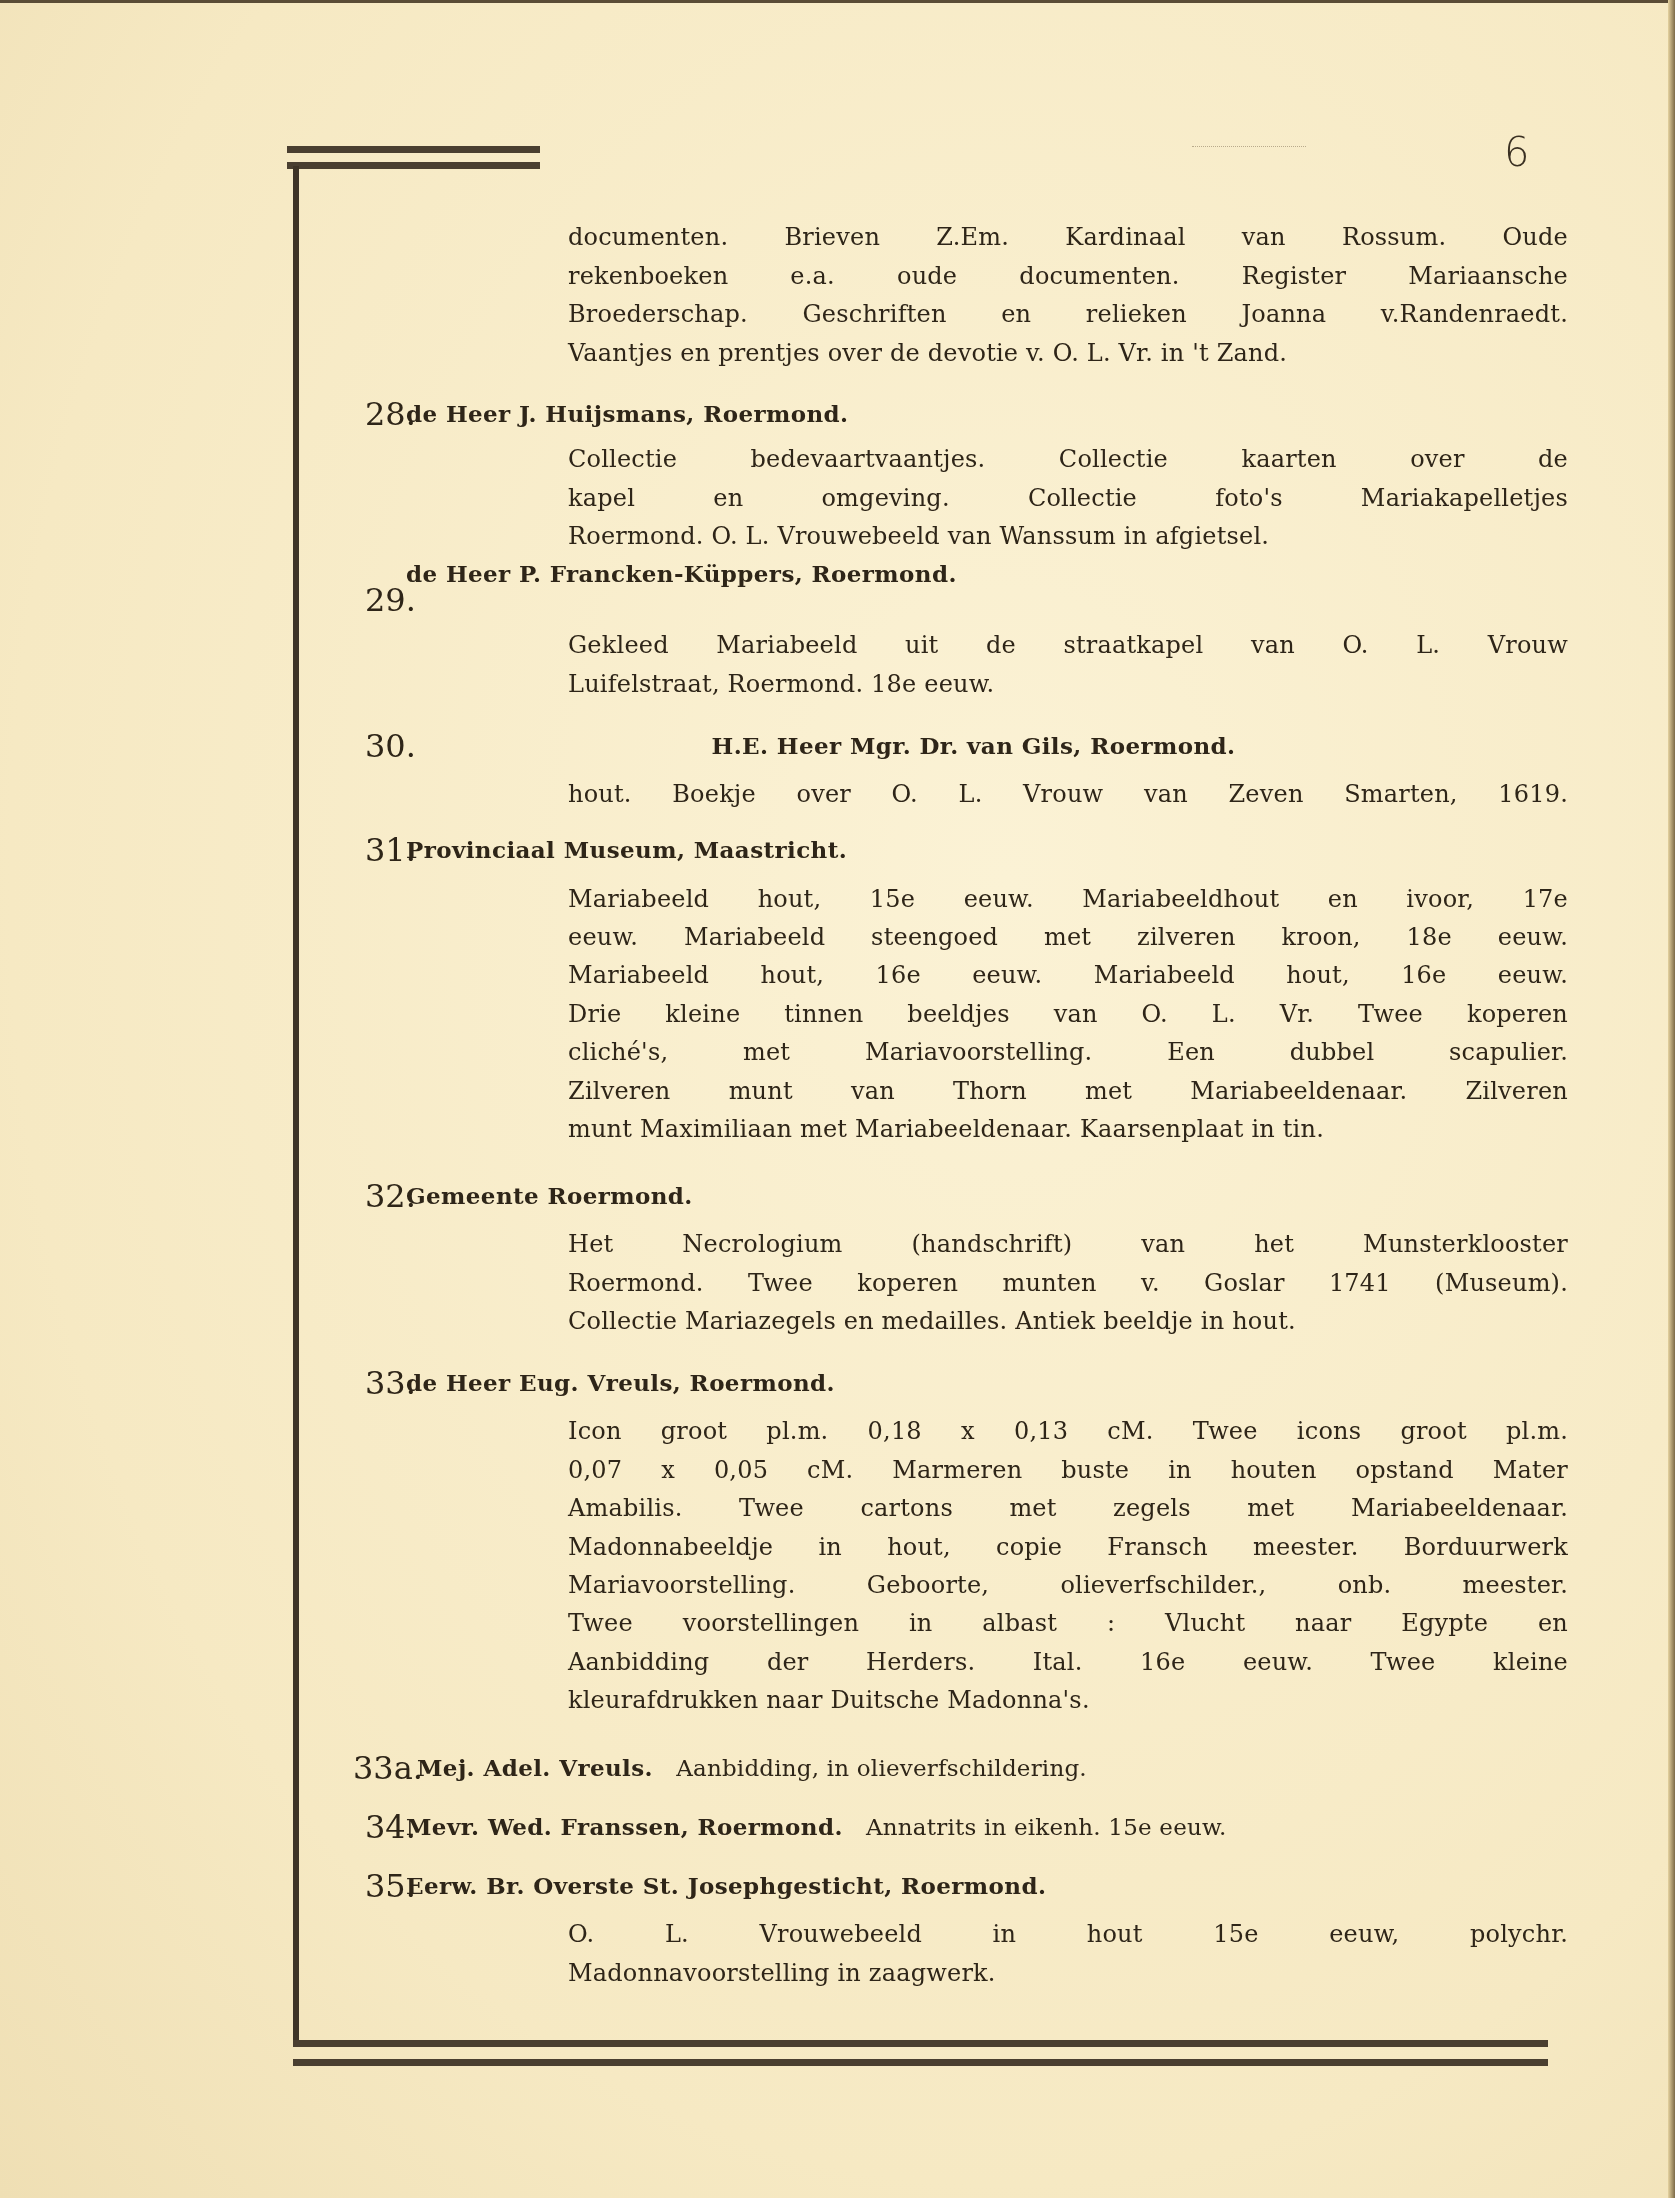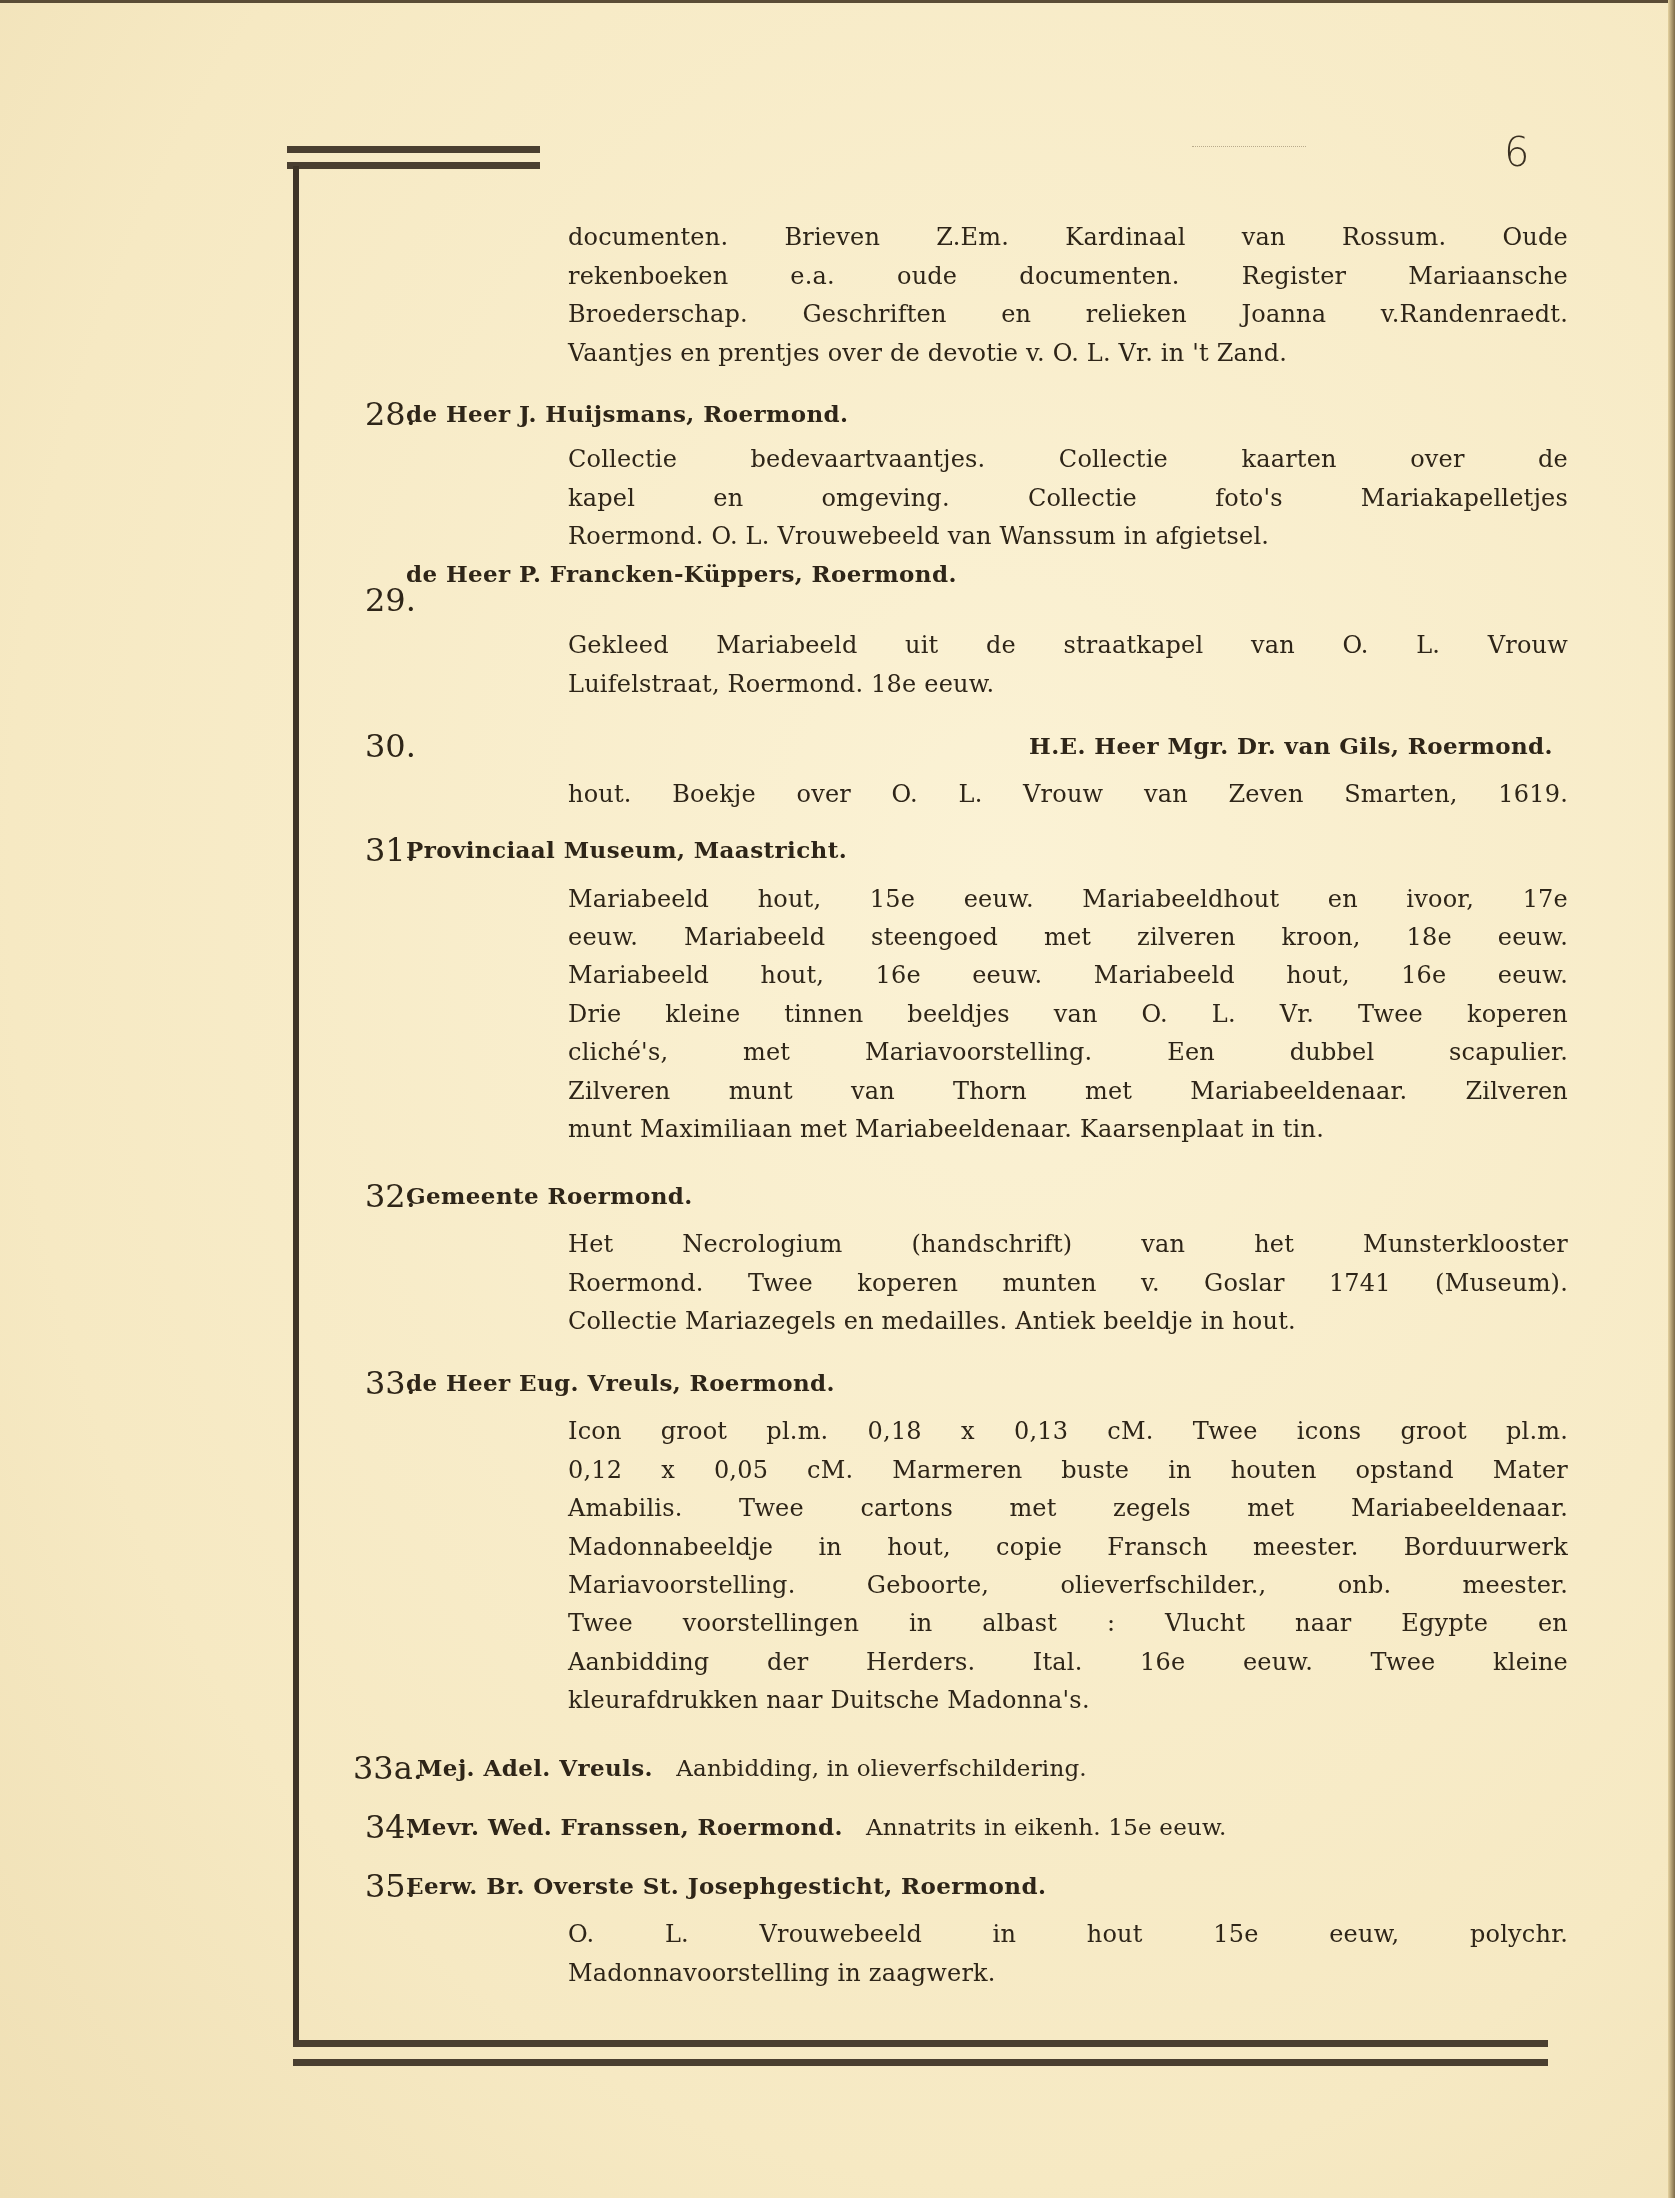--- a/index.html
+++ b/index.html
@@ -51,42 +51,42 @@
     <div class="num" style="top: 395px;">28.</div>
     <div class="head" style="top: 395px;"><span>de Heer J. Huijsmans, Roermond.</span></div>
     <div class="line body" style="top: 440px;">Collectie bedevaartvaantjes. Collectie kaarten over de</div>
     <div class="line body" style="top: 479px;">kapel en omgeving. Collectie foto's Mariakapelletjes</div>
     <div class="line body last" style="top: 517px;">Roermond. O. L. Vrouwebeeld van Wanssum in afgietsel.</div>
     <div class="num" style="top: 581px;">29.</div>
     <div class="head" style="top: 555px;"><span>de Heer P. Francken-Küppers, Roermond.</span></div>
     <div class="line body" style="top: 626px;">Gekleed Mariabeeld uit de straatkapel van O. L. Vrouw</div>
     <div class="line body last" style="top: 665px;">Luifelstraat, Roermond. 18e eeuw.</div>
     <div class="num" style="top: 727px;">30.</div>
-    <div class="head" style="top: 727px; width: 1135px; display: flex; justify-content: flex-end; margin-left: 12px;">
+    <div class="head" style="top: 727px; width: 1135px; display: flex; justify-content: center;">
       <span>H.E. Heer Mgr. Dr. van Gils, Roermond.</span>
     </div>
     <div class="line body" style="top: 775px;">hout. Boekje over O. L. Vrouw van Zeven Smarten, 1619.</div>
     <div class="num" style="top: 831px;">31.</div>
     <div class="head" style="top: 831px;"><span>Provinciaal Museum, Maastricht.</span></div>
     <div class="line body" style="top: 880px;">Mariabeeld hout, 15e eeuw. Mariabeeldhout en ivoor, 17e</div>
     <div class="line body" style="top: 918px;">eeuw. Mariabeeld steengoed met zilveren kroon, 18e eeuw.</div>
     <div class="line body" style="top: 956px;">Mariabeeld hout, 16e eeuw. Mariabeeld hout, 16e eeuw.</div>
     <div class="line body" style="top: 995px;">Drie kleine tinnen beeldjes van O. L. Vr. Twee koperen</div>
     <div class="line body" style="top: 1033px;">cliché's, met Mariavoorstelling. Een dubbel scapulier.</div>
     <div class="line body" style="top: 1072px;">Zilveren munt van Thorn met Mariabeeldenaar. Zilveren</div>
     <div class="line body last" style="top: 1110px;">munt Maximiliaan met Mariabeeldenaar. Kaarsenplaat in tin.</div>
     <div class="num" style="top: 1177px;">32.</div>
     <div class="head" style="top: 1177px;"><span>Gemeente Roermond.</span></div>
     <div class="line body" style="top: 1225px;">Het Necrologium (handschrift) van het Munsterklooster</div>
     <div class="line body" style="top: 1264px;">Roermond. Twee koperen munten v. Goslar 1741 (Museum).</div>
     <div class="line body last" style="top: 1302px;">Collectie Mariazegels en medailles. Antiek beeldje in hout.</div>
     <div class="num" style="top: 1364px;">33.</div>
     <div class="head" style="top: 1364px;"><span>de Heer Eug. Vreuls, Roermond.</span></div>
     <div class="line body" style="top: 1412px;">Icon groot pl.m. 0,18 x 0,13 cM. Twee icons groot pl.m.</div>
-    <div class="line body" style="top: 1451px;">0,12 x 0,05 cM. Marmeren buste in houten opstand Mater</div>
+    <div class="line body" style="top: 1451px;">0,07 x 0,05 cM. Marmeren buste in houten opstand Mater</div>
     <div class="line body" style="top: 1489px;">Amabilis. Twee cartons met zegels met Mariabeeldenaar.</div>
     <div class="line body" style="top: 1528px;">Madonnabeeldje in hout, copie Fransch meester. Borduurwerk</div>
     <div class="line body" style="top: 1566px;">Mariavoorstelling. Geboorte, olieverfschilder., onb. meester.</div>
     <div class="line body" style="top: 1604px;">Twee voorstellingen in albast : Vlucht naar Egypte en</div>
     <div class="line body" style="top: 1643px;">Aanbidding der Herders. Ital. 16e eeuw. Twee kleine</div>
     <div class="line body last" style="top: 1681px;">kleurafdrukken naar Duitsche Madonna's.</div>
     <div class="num" style="top: 1749px; left: 353px;">33a.</div>
     <div class="head" style="top: 1749px; left: 417px;"><span>Mej. Adel. Vreuls.</span><span class="rest"> Aanbidding, in olieverfschildering.</span></div>
     <div class="num" style="top: 1808px;">34.</div>
     <div class="head" style="top: 1808px;"><span>Mevr. Wed. Franssen, Roermond.</span><span class="rest"> Annatrits in eikenh. 15e eeuw.</span></div>

